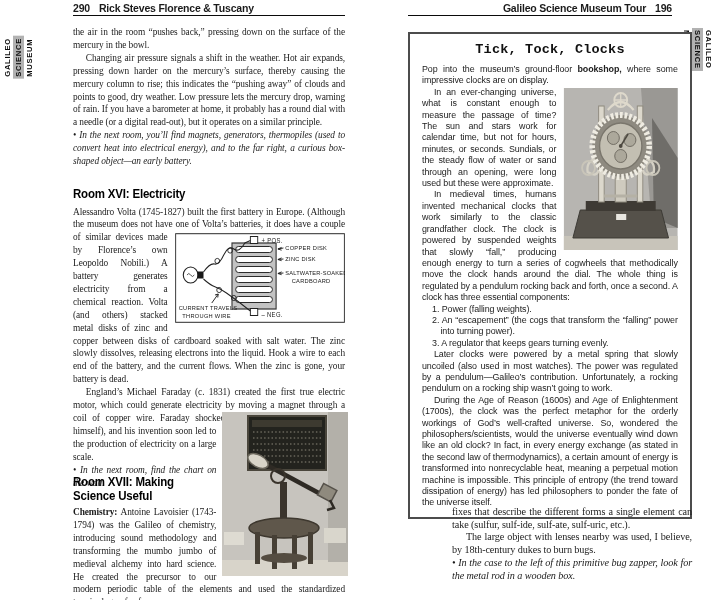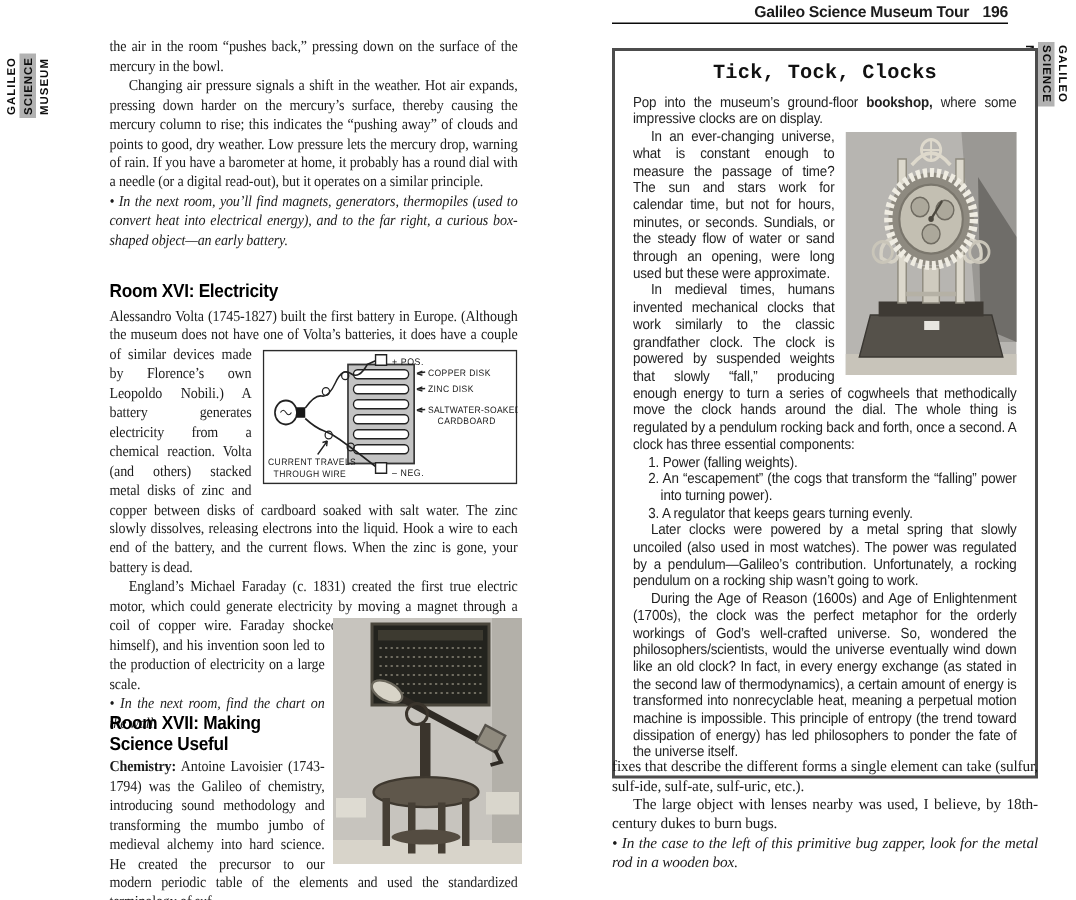--- a/index.html
+++ b/index.html
@@ -44,34 +44,38 @@
   .box-pad{padding:8px 12px 9px 12px;}
   .box-title{font-family:Liberation Mono, monospace;font-weight:bold;font-size:13.5px;
              text-align:center;margin:0 0 6px 0;color:#111;letter-spacing:0.2px;}
   .box-inner{width:278px;transform:scaleX(0.92);transform-origin:0 0;
              font-family:"Liberation Sans","DejaVu Sans",sans-serif;font-size:9.7px;line-height:11.4px;
              text-align:justify;letter-spacing:-0.1px;color:#222;}
   .box-inner .indent{text-indent:13px;}
   .clock-float{float:right;width:124px;height:162px;margin:2px 0 3px 8px;}
   .li{padding-left:18px;text-indent:-9px;margin-left:2px;}
   .after-box{position:absolute;top:506px;left:0;width:284px;}
-  .after-box .serif{font-size:10.2px;line-height:12.7px;}
+  .after-box .serif{font-size:10.2px;line-height:12.7px;margin-left:44px;}
   b.lead{font-weight:bold;}
   svg text{font-family:"Liberation Sans","DejaVu Sans",sans-serif;}
 </style>
 </head>
 <body>
 
 <div class="tab tab-left">
   <span class="tabw">GALILEO</span>
   <span class="tabw hl">SCIENCE</span>
   <span class="tabw">MUSEUM</span>
 </div>
 
 <div class="col-left">
+  <div class="pagehead">
+    <span>290</span>
+    <span>Rick Steves Florence &amp; Tuscany</span>
+  </div>
 
   <div class="scaleX blockA">
     <p class="serif">the air in the room “pushes back,” pressing down on the surface of the mercury in the bowl.</p>
     <p class="serif indent">Changing air pressure signals a shift in the weather. Hot air expands, pressing down harder on the mercury’s surface, thereby causing the mercury column to rise; this indicates the “pushing away” of clouds and points to good, dry weather. Low pressure lets the mercury drop, warning of rain. If you have a barometer at home, it probably has a round dial with a needle (or a digital read-out), but it operates on a similar principle.</p>
     <p class="serif bullet">• In the next room, you’ll find magnets, generators, thermopiles (used to convert heat into electrical energy), and to the far right, a curious box-shaped object—an early battery.</p>
   </div>
 
   <div class="scaleX blockB">
     <h2>Room XVI: Electricity</h2>
     <p class="serif">

